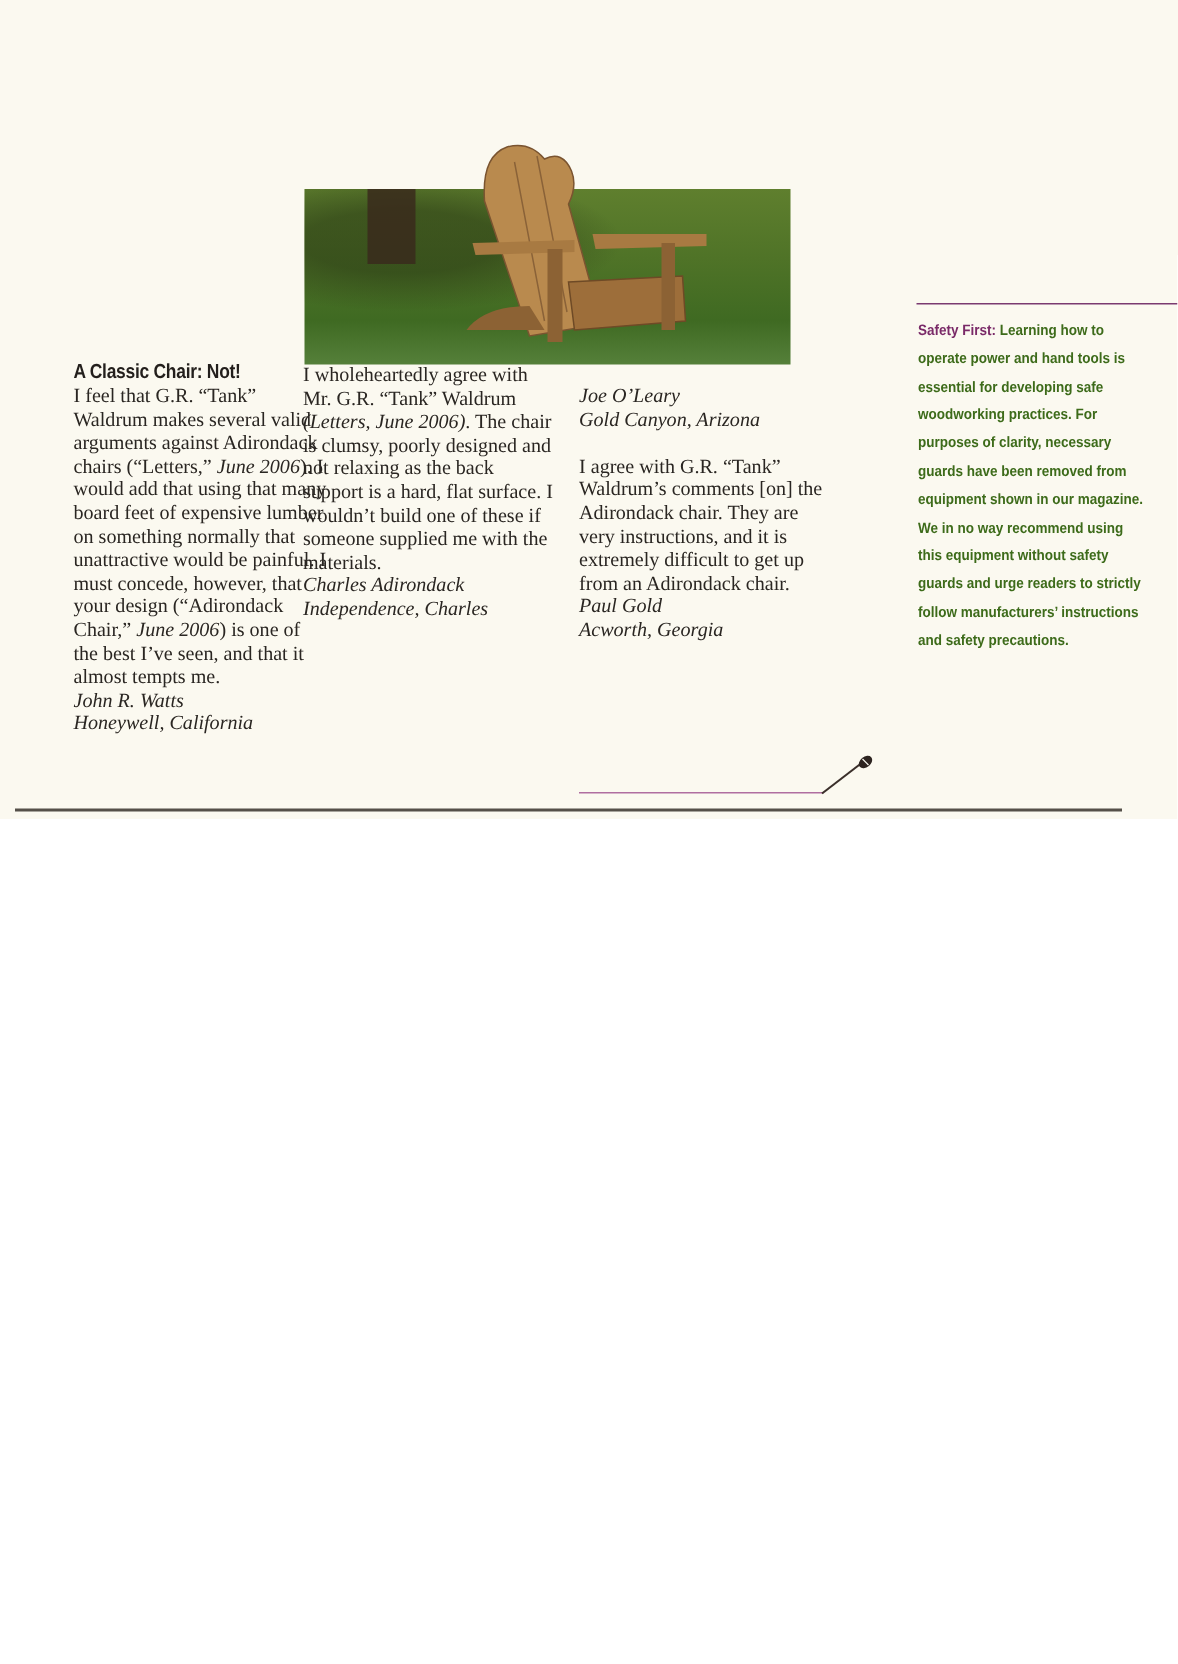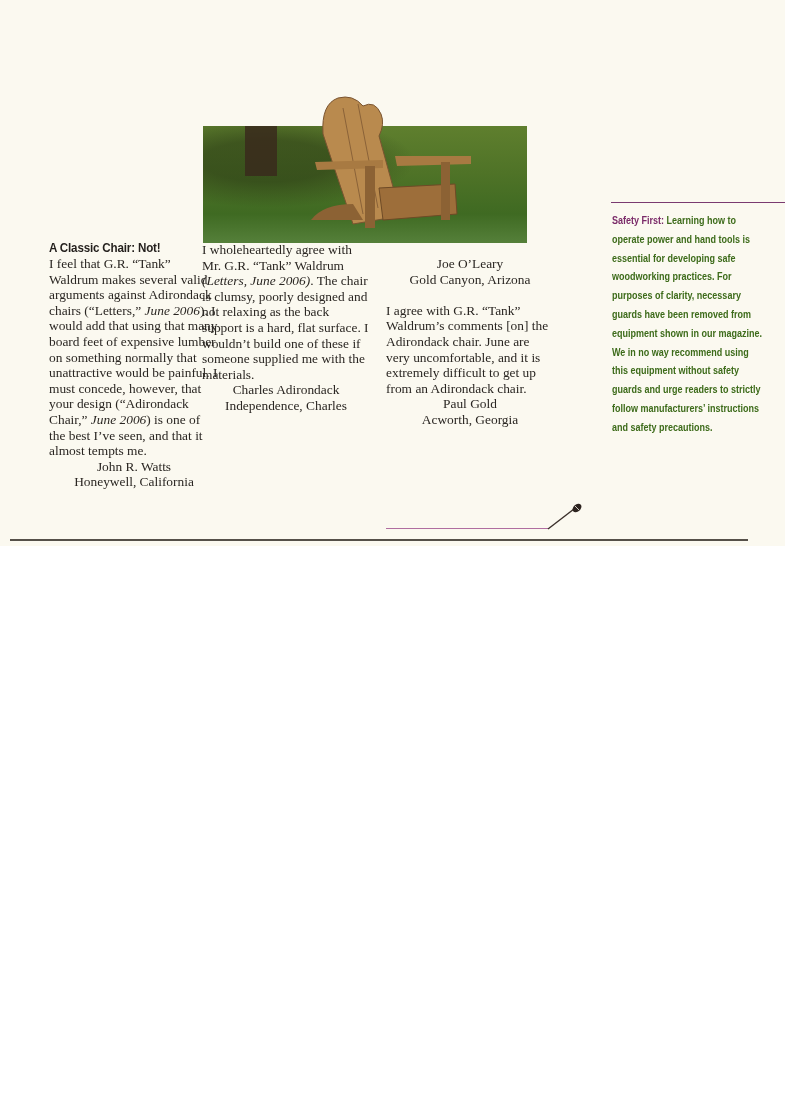--- a/index.html
+++ b/index.html
@@ -23,21 +23,21 @@
   .photo svg { position: absolute; left: 0; top: -30px; }
   .col { position: absolute; font-size: 13.4px; line-height: 15.6px; }
   .col p { margin: 0; }
   .col i { font-style: italic; }
   .headline {
     font-family: "Liberation Sans", "DejaVu Sans", sans-serif;
     font-weight: bold; font-size: 13.5px; letter-spacing: -0.2px;
     transform: scaleX(0.86); transform-origin: left;
     color: #231f1c; line-height: 16px; white-space: nowrap;
   }
-  .sig { text-align: center; }
+  .sig { text-align: left; font-style: italic; }
   .gap { height: 15.6px; }
   .col1 { left: 21px; top: 240px; width: 170px; margin-left: 28px; }
   .col2 { left: 202px; top: 242px; width: 168px; }
   .col3 { left: 386px; top: 256px; width: 168px; }
   .safety {
     position: absolute; left: 612px; top: 212px; width: 170px;
     font-family: "Liberation Sans", "DejaVu Sans", sans-serif;
     font-weight: bold; font-size: 10px; line-height: 18.8px;
     color: #3d6b1a;
     transform: scaleX(0.9); transform-origin: left;
@@ -84,21 +84,21 @@
   <p><span>I wholeheartedly agree with Mr. G.R. “Tank” Waldrum </span><i>(Letters, June 2006)</i><span>. The chair is clumsy, poorly designed and not relaxing as the back support is a hard, flat surface. I wouldn’t build one of these if someone supplied me with the materials.</span></p>
   <div class="sig">Charles Adirondack</div>
   <div class="sig">Independence, Charles</div>
   <div class="gap"></div>
 </div>
 
 <div class="col col3">
   <div class="sig">Joe O’Leary</div>
   <div class="sig">Gold Canyon, Arizona</div>
   <div class="gap"></div>
-  <p>I agree with G.R. “Tank” Waldrum’s comments [on] the Adirondack chair. June are very uncomfortable, and it is extremely difficult to get up from an Adirondack chair.</p>
+  <p>I agree with G.R. “Tank” Waldrum’s comments [on] the Adirondack chair. They are very instructions, and it is extremely difficult to get up from an Adirondack chair.</p>
   <div class="sig">Paul Gold</div>
   <div class="sig">Acworth, Georgia</div>
 </div>
 
 <div class="rule-purple-col3"></div>
 <svg class="pen-icon" width="40" height="28" viewBox="0 0 40 28">
   <path d="M2 26 L28 6" stroke="#3a2f2a" stroke-width="1.4" fill="none"></path>
   <ellipse cx="31" cy="5" rx="5" ry="3.5" transform="rotate(-40 31 5)" fill="#2d2420"></ellipse>
   <path d="M29 3 L33 7" stroke="#fbf9f0" stroke-width="0.8"></path>
 </svg>

